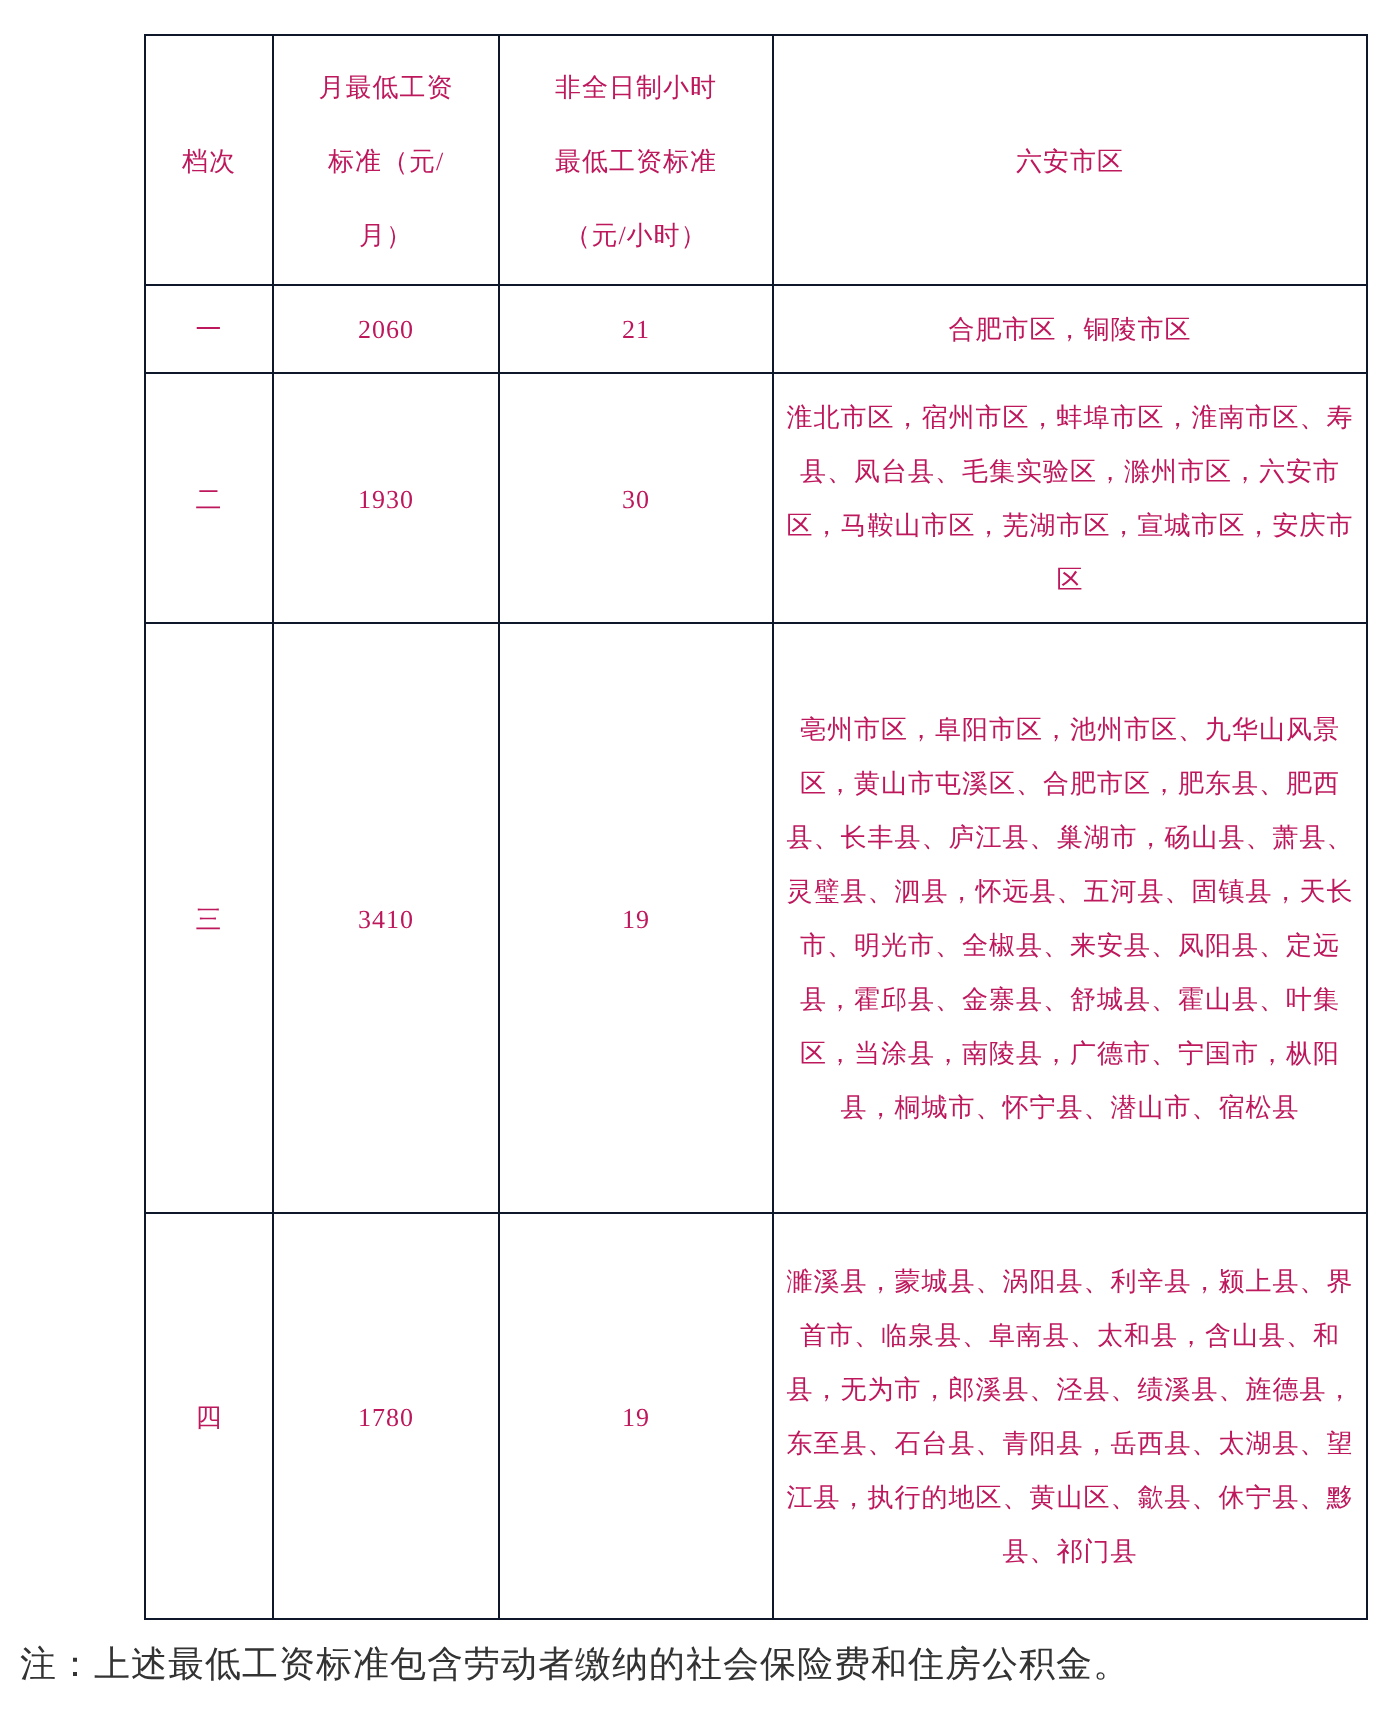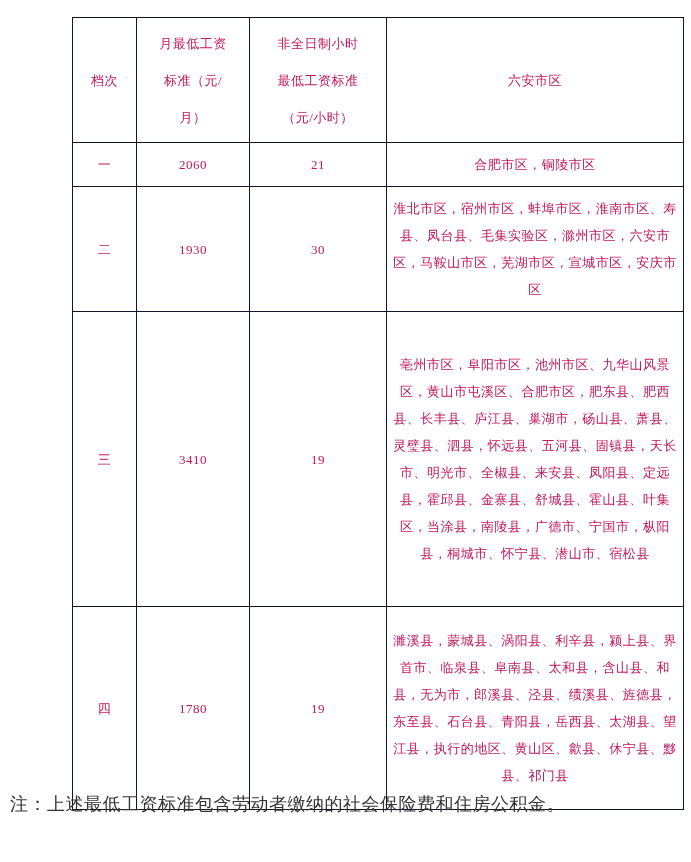--- a/index.html
+++ b/index.html
@@ -57,21 +57,21 @@
     word-break: break-word;
   }
   tr.row-1 { height: 44px;  }
   tr.row-2 { height: 125px; }
   tr.row-3 { height: 295px; }
   tr.row-4 { height: 203px; }
 
   .note {
     position: absolute;
     left: 10px;
-    top: 792px;
+    top: 820px;
     font-family: Liberation Serif, serif;
     font-size: 18px;
     color: #333333;
     letter-spacing: 0.5px;
     white-space: nowrap;
   }
 </style>
 </head>
 <body>
 

